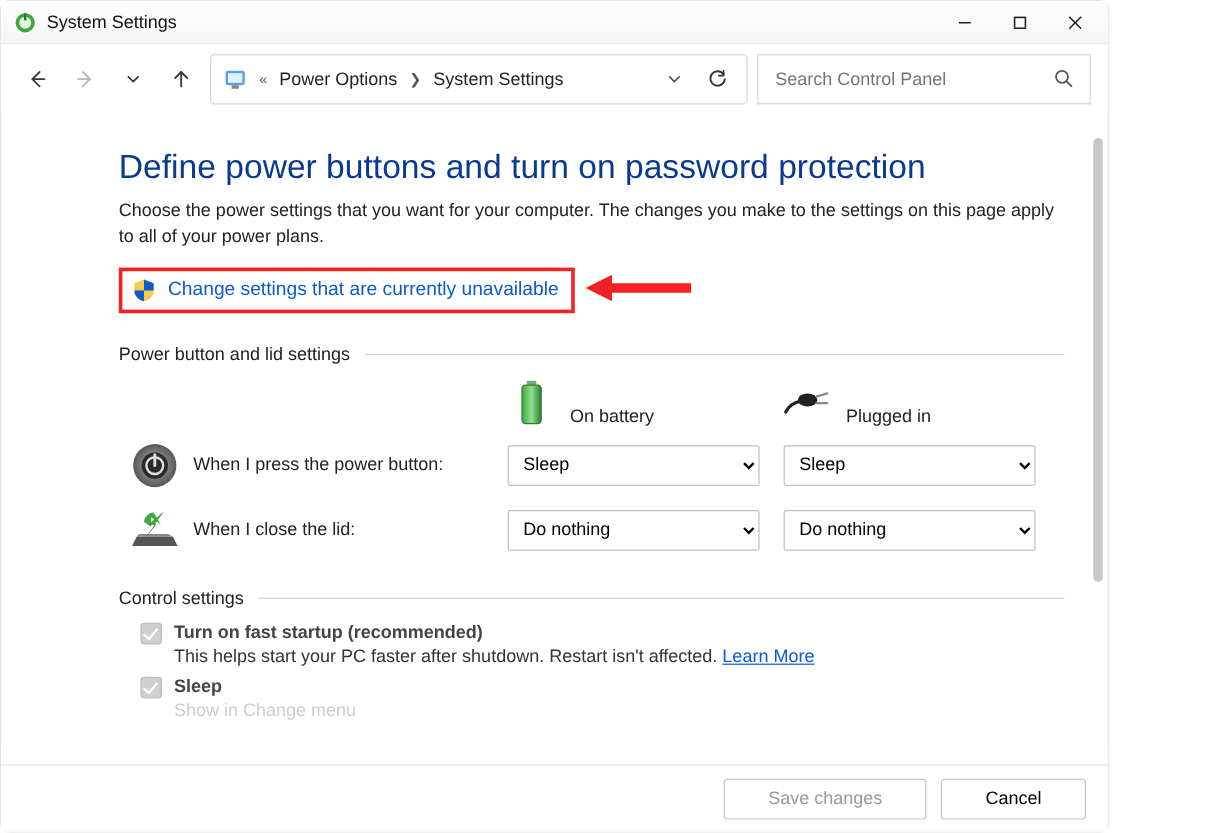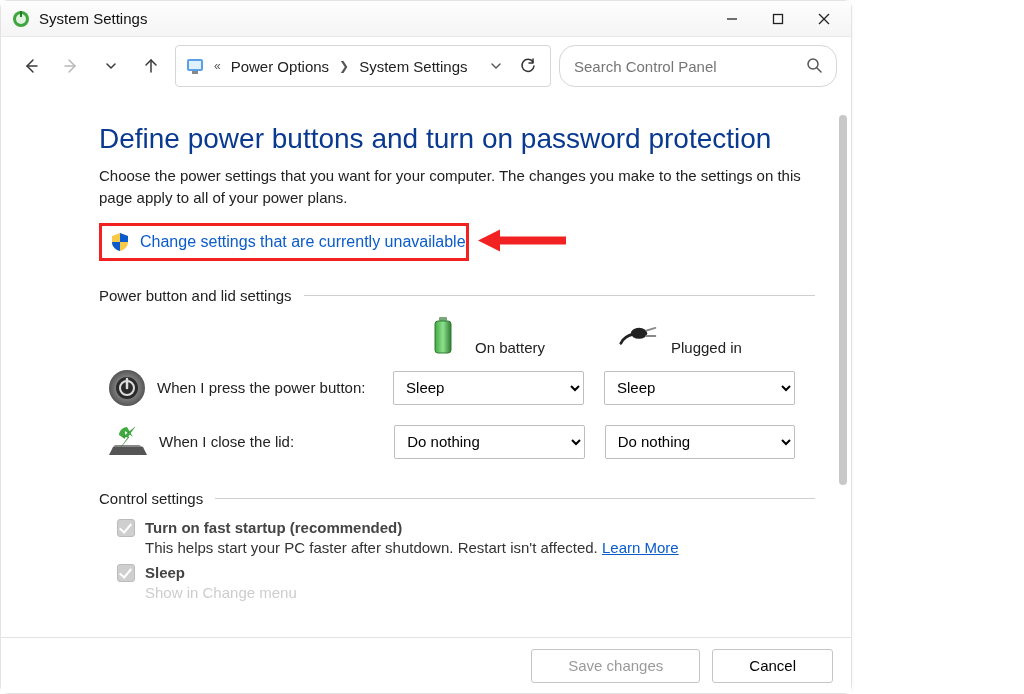--- a/index.html
+++ b/index.html
@@ -6,21 +6,21 @@
   html, body {
     margin: 0; padding: 0;
     width: 1024px; height: 694px;
     font-family: "Segoe UI", Tahoma, sans-serif;
     font-size: 15px;
     color: #111;
     background: #fff;
     overflow: hidden;
   }
   .window {
-    width: 852px;
+    width: 924px;
     height: 694px;
     border: 1px solid #e3e3e3;
     border-radius: 8px;
     display: flex;
     flex-direction: column;
     position: relative;
     box-shadow: 0 0 4px rgba(0,0,0,0.05);
   }
   
   .titlebar {
@@ -82,21 +82,21 @@
   .crumb-sep { color:#555; font-size:12px; }
   .address-bar .flex { flex:1; }
   .addr-btn {
     width: 32px; height:32px;
     display:flex;align-items:center;justify-content:center;
   }
   .search-box {
     width: 278px;
     height: 42px;
     border: 1px solid #d6d6d6;
-    border-radius:16px;
+    border-radius:0;
     display:flex;align-items:center;
     padding: 0 12px;
     color:#888;
   }
   .search-box input {
     border:none; outline:none; flex:1; font-size:15px;
     background:transparent; color:#333;
   }
   .search-box .search-icon { width:18px;height:18px; }
 
@@ -127,21 +127,21 @@
     margin:0 0 14px 0;
     line-height: 1.45;
     color:#222;
     max-width: 820px;
   }
 
   .highlight-box {
     display:inline-flex;
     align-items:center;
     border: 3px solid #f22222;
-    padding: 6px 0 6px 8px;
+    padding: 6px 10px 6px 8px;
     gap: 10px;
     position:relative;
   }
   .highlight-box .uac {
     width:20px;height:20px;
   }
   .highlight-box a {
     color:#0a5bcc;
     text-decoration:none;
     font-size:16px;

